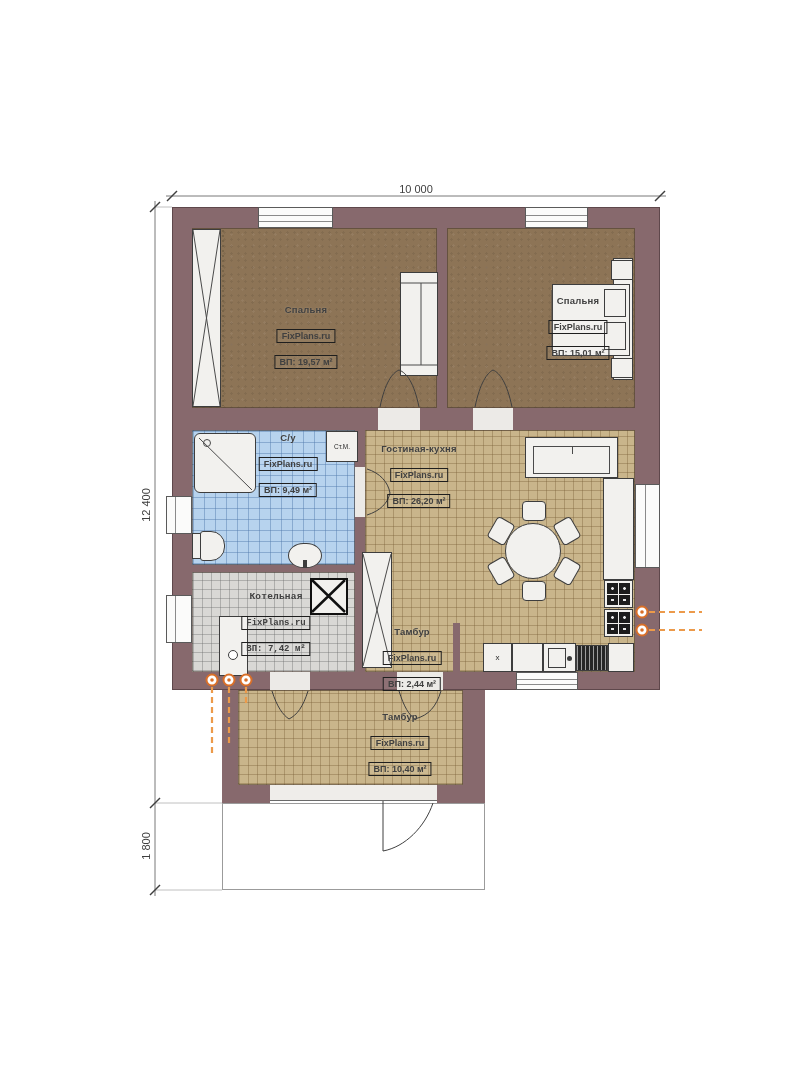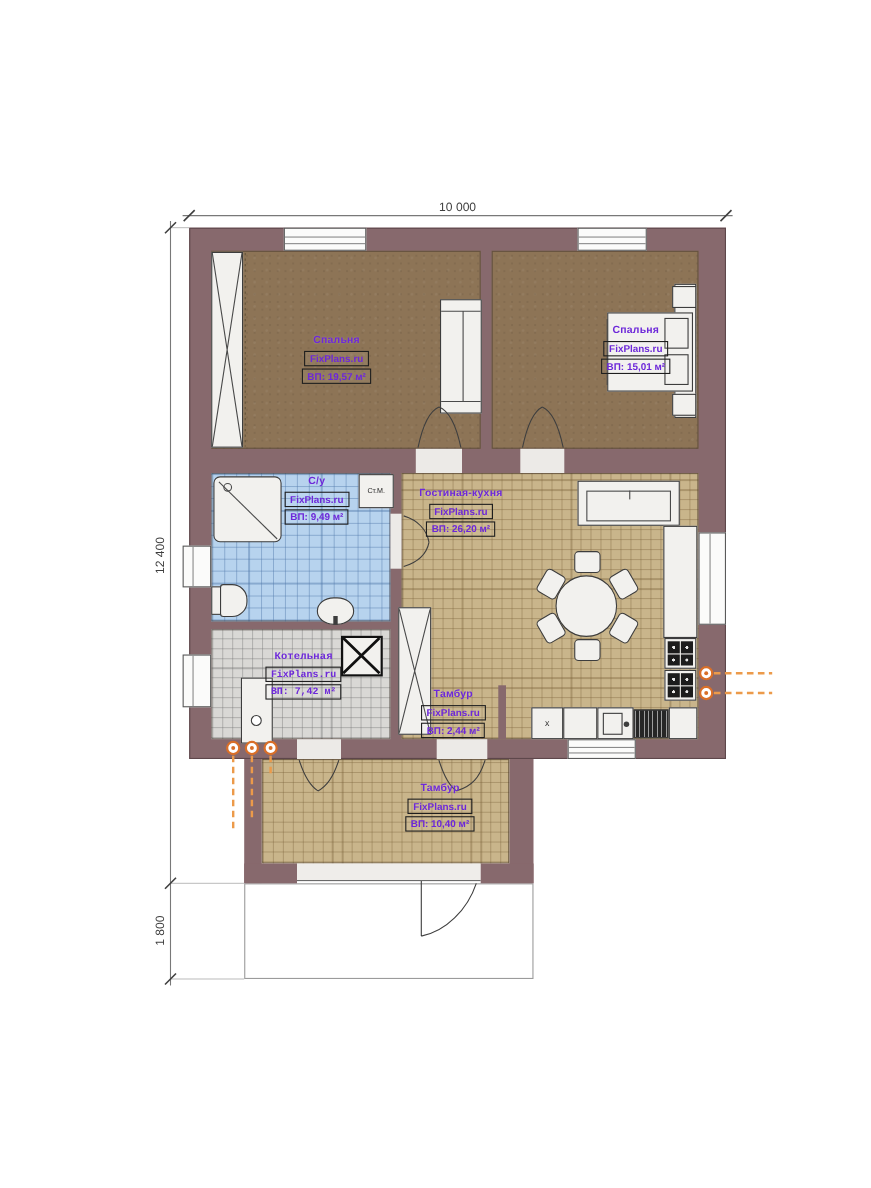--- a/index.html
+++ b/index.html
@@ -30,24 +30,24 @@
   .threshold{background:#eceae7;z-index:5;}
   .window{background:#fbfbfa;border:1px solid #5a5a5a;z-index:12;}
   .window .mull{position:absolute;background:#8a8a8a;}
 
   .furn{background:#f2f1ee;border:1px solid #3d3d3d;z-index:15;}
 
   .porch{background:#ffffff;border:1.5px solid #9b9b9b;}
 
   
   .room-label{position:absolute;z-index:30;display:flex;flex-direction:column;align-items:center;
-     transform:translateX(-50%);color:#6d28d9;}
+     transform:translateX(-50%);color:#404040;}
   .rl-title{font-size:9.5px;font-weight:bold;letter-spacing:.2px;margin-bottom:2px;white-space:nowrap;
      text-shadow:0 0 2px rgba(255,255,255,.25);}
-  .rl-box{font-size:9px;font-weight:bold;border:1.4px solid #1e1e1e;padding:1px 4px;margin-top:2px;
+  .rl-box{font-size:9px;font-weight:bold;border:1.4px solid #1e1e1e;padding:1px 4px;margin-top:12px;
      white-space:nowrap;background:rgba(255,255,255,.06);}
 
   .dim-label{position:absolute;z-index:35;font-size:11px;color:#3f3f3f;white-space:nowrap;}
 
   svg.overlay{position:absolute;left:0;top:0;z-index:22;pointer-events:none;}
 
   .chair{position:absolute;width:22px;height:18px;background:#f2f1ee;border:1px solid #3d3d3d;
      border-radius:4px;z-index:14;}
   .burner{display:grid;grid-template-columns:1fr 1fr;grid-template-rows:1fr 1fr;gap:1px;padding:2px;}
   .burner span{background:#1c1c1c;background-image:radial-gradient(circle,#e8e8e8 1.3px,rgba(0,0,0,0) 1.5px);}

